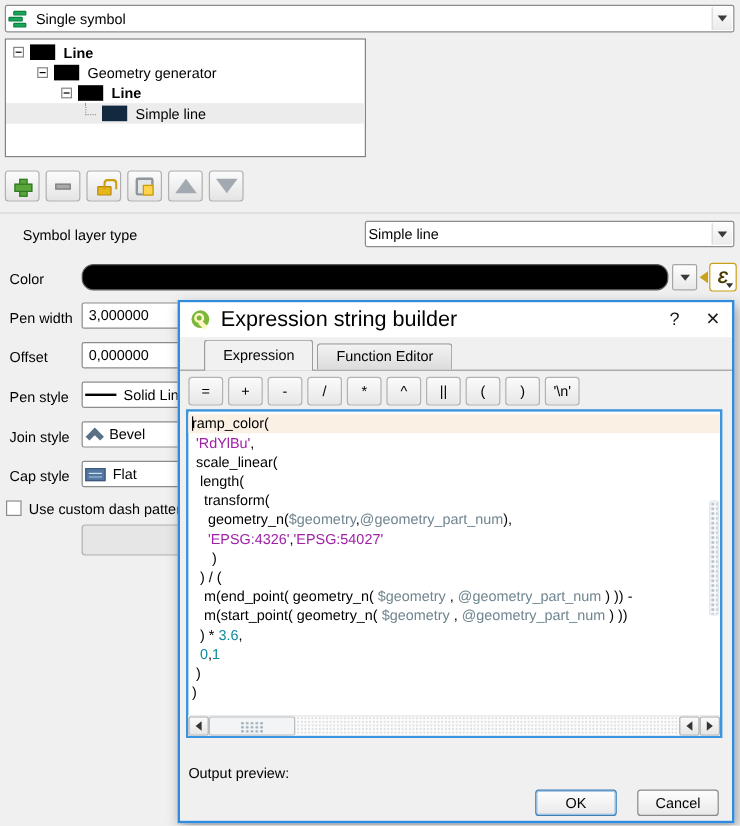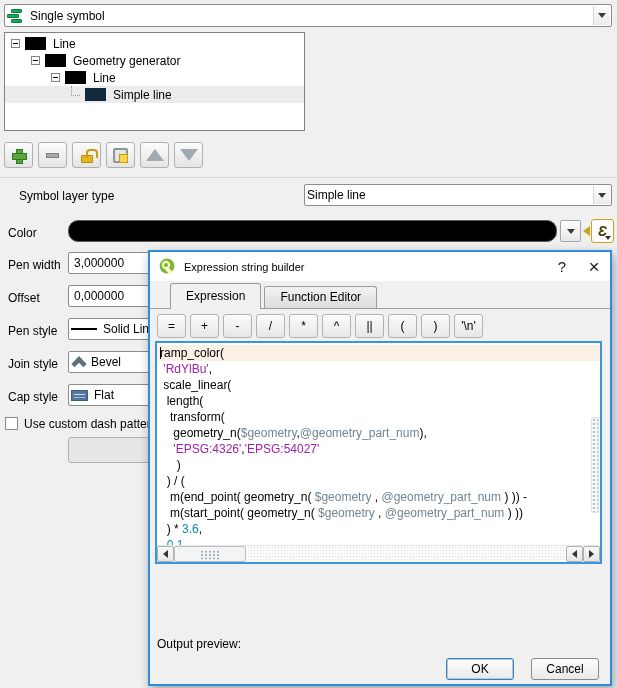--- a/index.html
+++ b/index.html
@@ -41,21 +41,21 @@
   .trow{height:17px;display:flex;align-items:center}
   .trow.sel{background:#ececec}
   .ind{flex:none;height:1px}
   .expander{flex:none;width:9px;height:9px;background:#fff;border:1px solid #848484;
             position:relative;margin-right:5px}
   .expander::after{content:"";position:absolute;left:1px;top:3px;width:5px;height:1px;background:#000}
   .lconn{flex:none;width:9px;height:10px;border-left:1px dotted #9a9a9a;
          border-bottom:1px dotted #9a9a9a;margin:-8px 5px 0 0}
   .swatch{flex:none;width:21px;height:13px;margin-right:7px}
   .tlabel{white-space:nowrap}
-  .tlabel.b{font-weight:normal}
+  .tlabel.b{font-weight:bold}
 
   
   .toolbar{position:absolute;left:4px;top:142px;display:flex;gap:5px}
   .tbtn{width:29px;height:26px;background:linear-gradient(#fcfcfc,#e4e4e4);
         border:1px solid #b0b0b0;border-radius:3px;display:flex;align-items:center;justify-content:center;padding:0}
   .ic-plus{width:13px;height:13px;position:relative;display:block}
   .ic-plus::before{content:"";position:absolute;left:4px;top:0;width:5px;height:13px;background:#5aa53c;border:1px solid #2f7a22}
   .ic-plus::after{content:"";position:absolute;left:0;top:4px;width:13px;height:5px;background:#5aa53c;border:1px solid #2f7a22}
   .ic-minus{width:13px;height:5px;background:#a9a9a9;border:1px solid #7e7e7e;display:block}
   .ic-lock{position:relative;width:12px;height:8px;background:#e8b61c;border:1px solid #b5890a;
@@ -99,38 +99,38 @@
 
   .cb-box{position:absolute;left:5px;top:417px;width:13px;height:13px;background:#fff;border:1px solid #8a8a8a}
   .disabled-btn{position:absolute;left:68px;top:437px;width:115px;height:26px;
         background:#e6e6e6;border:1px solid #b0b0b0;border-radius:3px}
 
   
   .dialog{position:absolute;left:148px;top:250px;width:464px;height:436px;background:#f0f0f0;
         border:2px solid #2e8be0;box-shadow:2px 4px 10px rgba(0,0,0,.35);z-index:10}
   .titlebar{position:absolute;left:0;top:0;right:0;height:29px;background:#fff;
         display:flex;align-items:center;padding-left:9px}
-  .dlg-title{margin-left:8px;font-size:11px}
+  .dlg-title{margin-left:8px;font-size:18px}
   .dlg-sysbtn{width:32px;height:29px;display:flex;align-items:center;justify-content:center;
         font-size:15px;color:#1a1a1a}
   .dlg-sysbtn.close{font-size:19px}
   .spacer{flex:1}
 
   .tabs{position:absolute;left:0;top:30px;width:100%;height:27px;padding-left:20px;
         border-bottom:1px solid #9c9c9c;display:flex;align-items:flex-end}
   .tab{height:22px;line-height:21px;padding:0 15px;background:linear-gradient(#f3f3f3,#dcdcdc);
         border:1px solid #9c9c9c;border-bottom:none;border-radius:3px 3px 0 0;margin-right:3px;
         position:relative}
   .tab.active{height:26px;line-height:25px;background:#f1f1f1;top:1px;z-index:3}
 
   .ops{position:absolute;left:7px;top:62px;display:flex;gap:4px}
   .opbtn{min-width:29px;height:24px;padding:0 5px;background:linear-gradient(#fbfbfb,#e7e7e7);
         border:1px solid #b2b2b2;border-radius:3px;font:12px "Liberation Sans","DejaVu Sans",sans-serif}
 
-  .editor{position:absolute;left:5px;top:89px;width:447px;height:223px;background:#fff;
+  .editor{position:absolute;left:5px;top:89px;width:447px;height:274px;background:#fff;
         border:2px solid #3a95de}
   .curline-bg{position:absolute;left:0;top:2px;right:0;height:16px;background:var(--c-curline,#fbf0e4)}
   .code{position:absolute;left:0;top:0;right:10px;bottom:17px;overflow:hidden;padding:2px 0 0 3px;z-index:2}
   .cline{height:16px;line-height:16px;white-space:pre;font-size:12px}
   .caret{display:inline-block;width:1px;height:12px;background:#000;vertical-align:-2px;margin-right:-1px}
   .seg-t{color:#000}
   .seg-s{color:var(--c-string,#a021a8)}
   .seg-n{color:var(--c-number,#0c8a9e)}
   .seg-v{color:var(--c-variable,#708590)}
 

